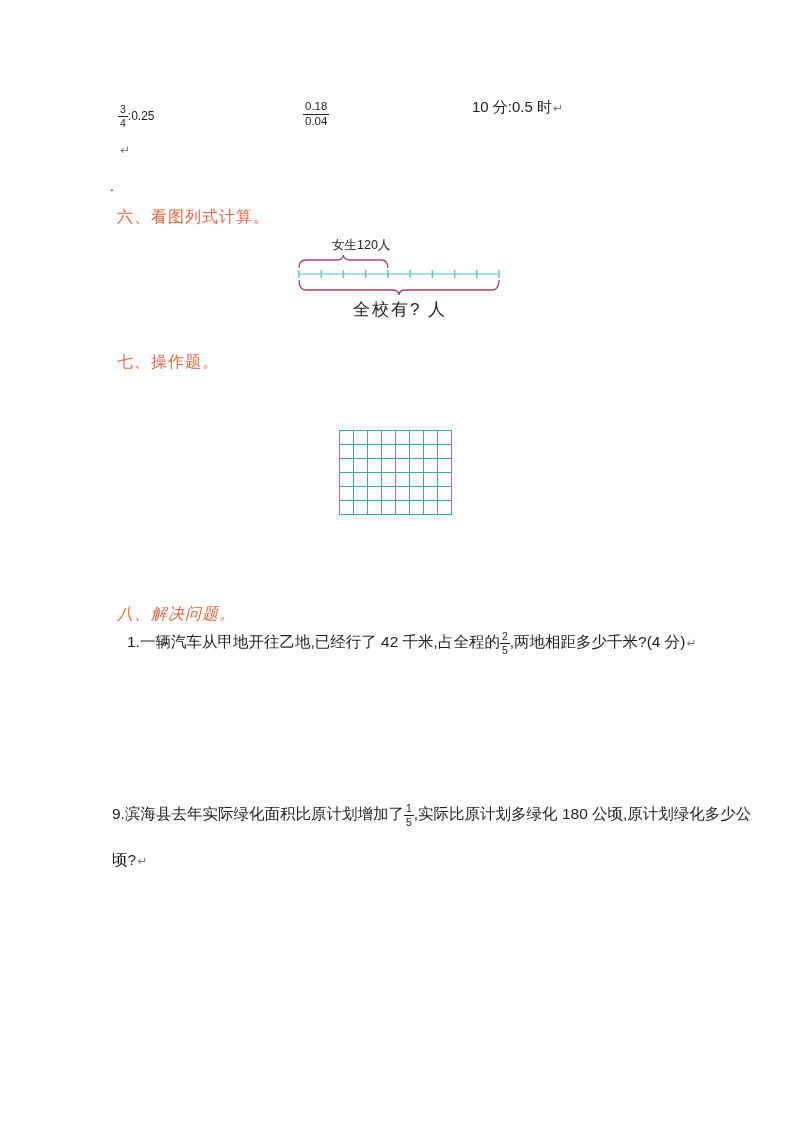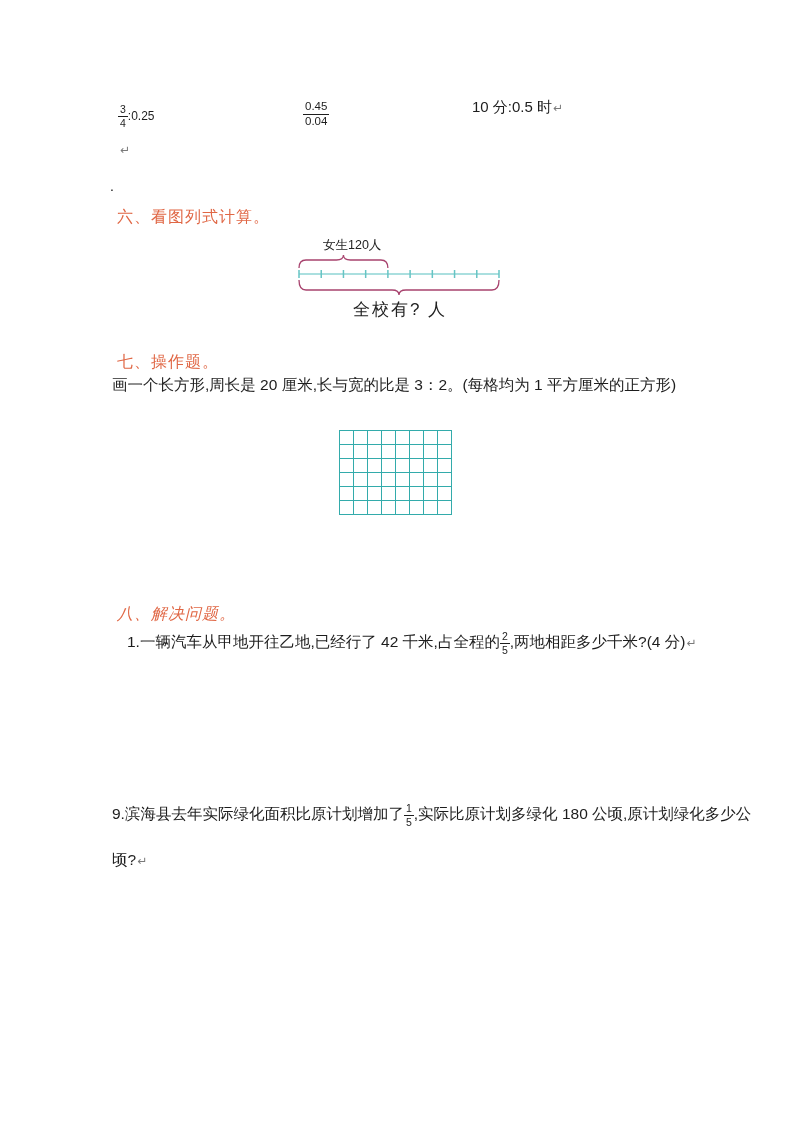--- a/index.html
+++ b/index.html
@@ -54,21 +54,21 @@
     color: var(--text-color);
   }
   .frac .num { display: block; border-bottom: 1px solid var(--text-color); padding: 0 2px; }
   .frac .den { display: block; padding: 0 2px; }
   .frac-med { font-size: 11.5px; }
   .ratio-suffix { font-size: 12px; vertical-align: middle; }
   .ratio-plain { font-size: 15px; }
   
   .diagram { width: 210px; }
   .diagram-top-label {
-    position: absolute; left: 28px; top: 0;
+    position: absolute; left: 37px; top: 0;
     font-size: 12.5px; white-space: nowrap; color: #222;
   }
   .diagram-svg { position: absolute; left: 0; top: 15px; }
   .diagram-bottom-label {
     position: absolute; left: 0; top: 61px; width: 210px;
     text-align: center; font-size: 17px; letter-spacing: 2px; color: #222;
   }
   
   .drawing-grid {
     display: grid;
@@ -84,21 +84,21 @@
 </head>
 <body>
 
 <div class="page">
 
   <div class="abs" style="left:118px; top:103px;">
     <span class="frac"><span class="num">3</span><span class="den">4</span></span><span class="ratio-suffix">:0.25</span>
   </div>
 
   <div class="abs" style="left:303px; top:100px;">
-    <span class="frac frac-med"><span class="num">0.45</span><span class="den">0.04</span></span>
+    <span class="frac frac-med"><span class="num">0.18</span><span class="den">0.04</span></span>
   </div>
 
   <div class="abs ratio-plain" style="left:472px; top:98px;">
     <span>10 分:0.5 时</span><span class="return-mark">↵</span>
   </div>
 
   <div class="abs return-mark" style="left:119px; top:143px;">↵</div>
   <div class="abs stray-dot" style="left:110px; top:178px;">.</div>
 
   <div class="abs heading" style="left:117px; top:207px;">六、看图列式计算。</div>
@@ -117,21 +117,20 @@
         <line x1="159.55555555555554" y1="18" x2="159.55555555555554" y2="26" stroke="#66c4c4" stroke-width="1.5"></line>
         <line x1="181.77777777777777" y1="18" x2="181.77777777777777" y2="26" stroke="#66c4c4" stroke-width="1.5"></line>
         <line x1="204" y1="18" x2="204" y2="26" stroke="#66c4c4" stroke-width="1.5"></line>
         <path d="M 4,16 Q 4,8 11,8 L 41.44444444444444,8 Q 48.44444444444444,8 48.44444444444444,3 Q 48.44444444444444,8 55.44444444444444,8 L 85.88888888888889,8 Q 92.88888888888889,8 92.88888888888889,16" stroke="#a8436e" fill="none" stroke-width="1.3"></path>
         <path d="M 4,28 Q 4,38 11,38 L 97,38 Q 104,38 104,43 Q 104,38 111,38 L 197,38 Q 204,38 204,28" stroke="#a8436e" fill="none" stroke-width="1.3"></path>
       </svg>
     <div class="diagram-bottom-label">全校有? 人</div>
   </div>
 
   <div class="abs heading" style="left:117px; top:352px;">七、操作题。</div>
-  <div class="abs body-text" style="left:112px; top:374px; width:580px;">画一个长方形,周长是 20 厘米,长与宽的比是 3：2。(每格均为 1 平方厘米的正方形)</div>
 
   <div class="abs drawing-grid" style="left: 339px; top: 430px; grid-template-columns: repeat(8, 14px); grid-template-rows: repeat(6, 14px);">
       <div class="cell"></div>
       <div class="cell"></div>
       <div class="cell"></div>
       <div class="cell"></div>
       <div class="cell"></div>
       <div class="cell"></div>
       <div class="cell"></div>
       <div class="cell"></div>

